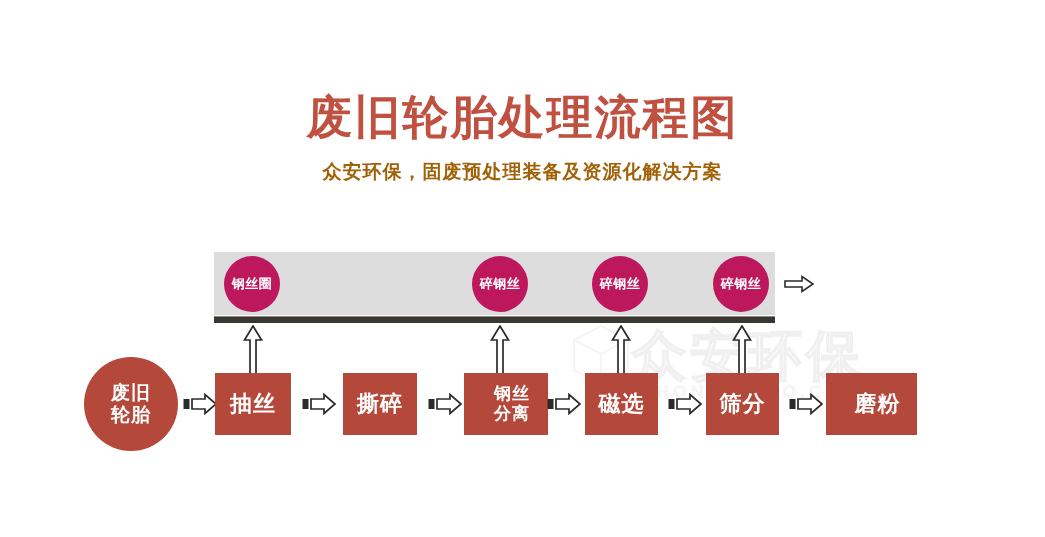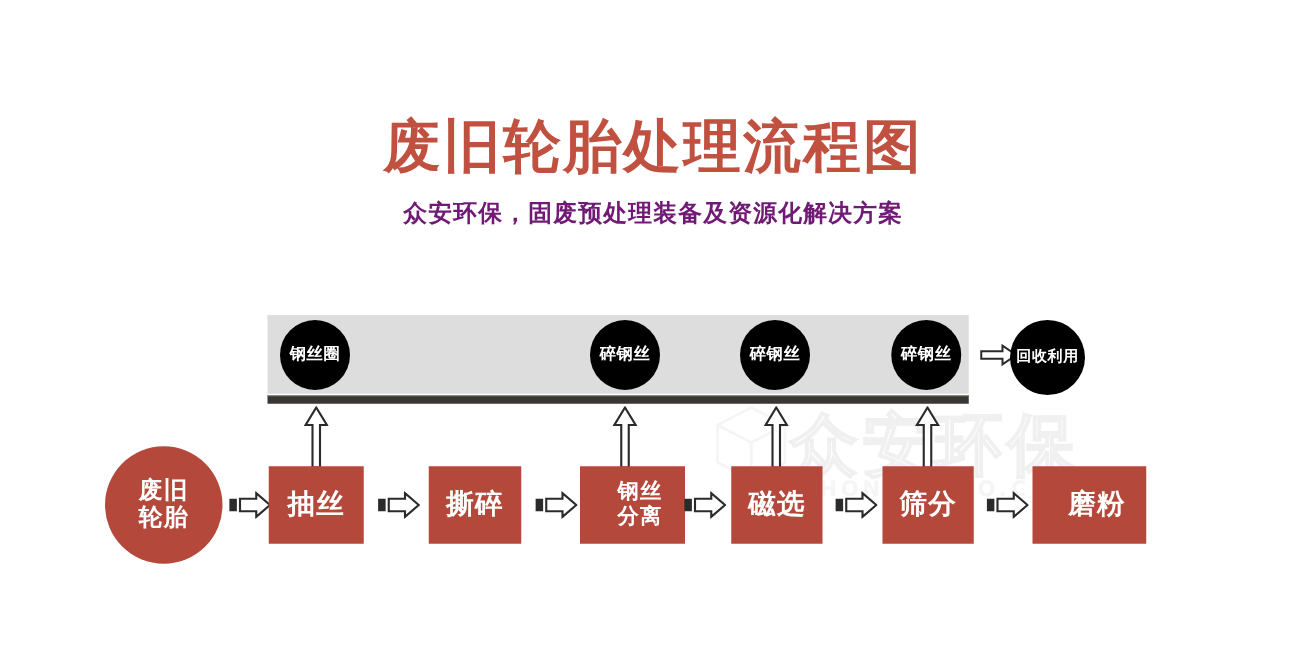--- a/index.html
+++ b/index.html
@@ -37,21 +37,21 @@
   }
   .subtitle {
     position: absolute;
     left: 0;
     top: 142px;
     width: 1045px;
     text-align: center;
     font-size: 19px;
     font-weight: bold;
     letter-spacing: 1px;
-    color: #701a75;
+    color: #a16207;
     font-family: "DejaVu Serif", "Liberation Serif", serif;
     line-height: 1;
   }
 
   
   .watermark {
     position: absolute;
     left: 560px;
     top: 300px;
     width: 400px;
@@ -114,21 +114,21 @@
     border-radius: 50%;
     display: flex;
     align-items: center;
     justify-content: center;
     text-align: center;
     color: #ffffff;
     font-weight: bold;
     line-height: 1.15;
   }
   .circle-blue {
-    background: #000000;
+    background: #be185d;
     width: 56px;
     height: 56px;
     font-size: 13px;
     letter-spacing: 0.5px;
   }
   .circle-red {
     background: #b4493b;
     width: 94px;
     height: 94px;
     font-size: 19px;
@@ -208,23 +208,20 @@
   </div>
 
   <div class="circle circle-blue" style="left:713px; top:236px;">
     <span>碎钢丝</span>
   </div>
 
   <svg class="harrow-plain" style="left:784px; top:255px;" viewBox="0 0 30 18">
     <path d="M1 6 L18 6 L18 1.5 L29 9 L18 16.5 L18 12 L1 12 Z" fill="#ffffff" stroke="#2b2b2b" stroke-width="1.6" stroke-linejoin="miter"></path>
   </svg>
 
-  <div class="circle circle-blue" style="left:808px; top:236px; width:60px; height:60px; font-size:12px;">
-    <span>回收利用</span>
-  </div>
 
   <svg class="varrow" style="left:243px; top:305px;" viewBox="0 0 20 50">
     <path d="M10 1 L18.5 15 L13 15 L13 49 L7 49 L7 15 L1.5 15 Z" fill="#ffffff" stroke="#2b2b2b" stroke-width="1.7" stroke-linejoin="miter"></path>
   </svg>
 
   <svg class="varrow" style="left:490px; top:305px;" viewBox="0 0 20 50">
     <path d="M10 1 L18.5 15 L13 15 L13 49 L7 49 L7 15 L1.5 15 Z" fill="#ffffff" stroke="#2b2b2b" stroke-width="1.7" stroke-linejoin="miter"></path>
   </svg>
 
   <svg class="varrow" style="left:611px; top:305px;" viewBox="0 0 20 50">

